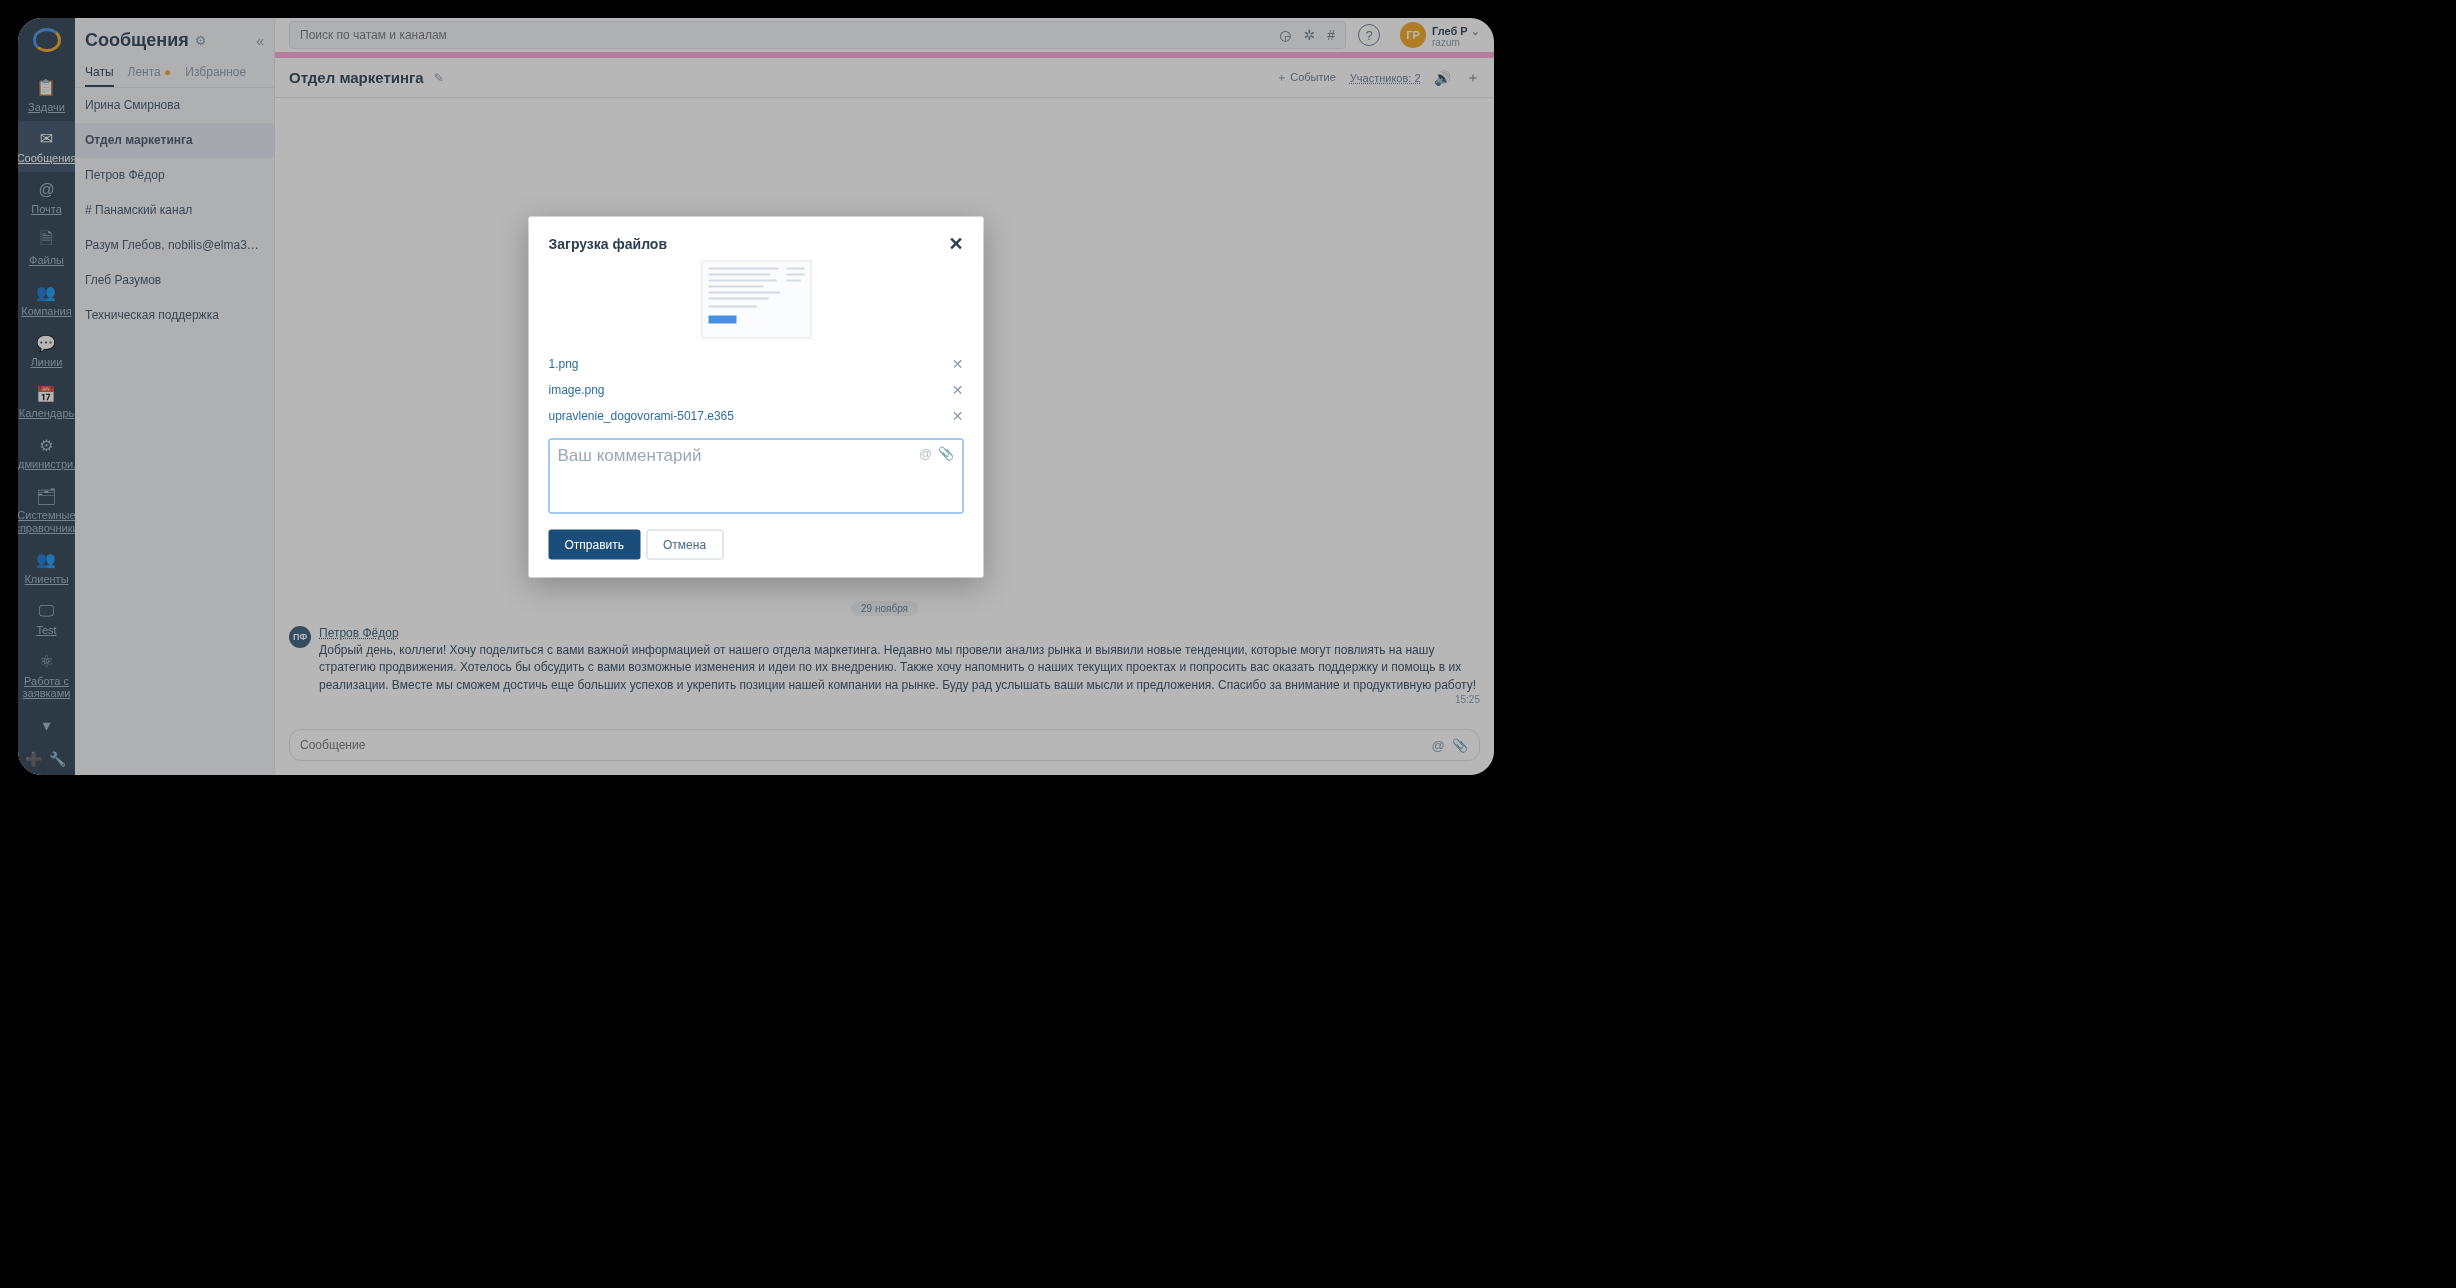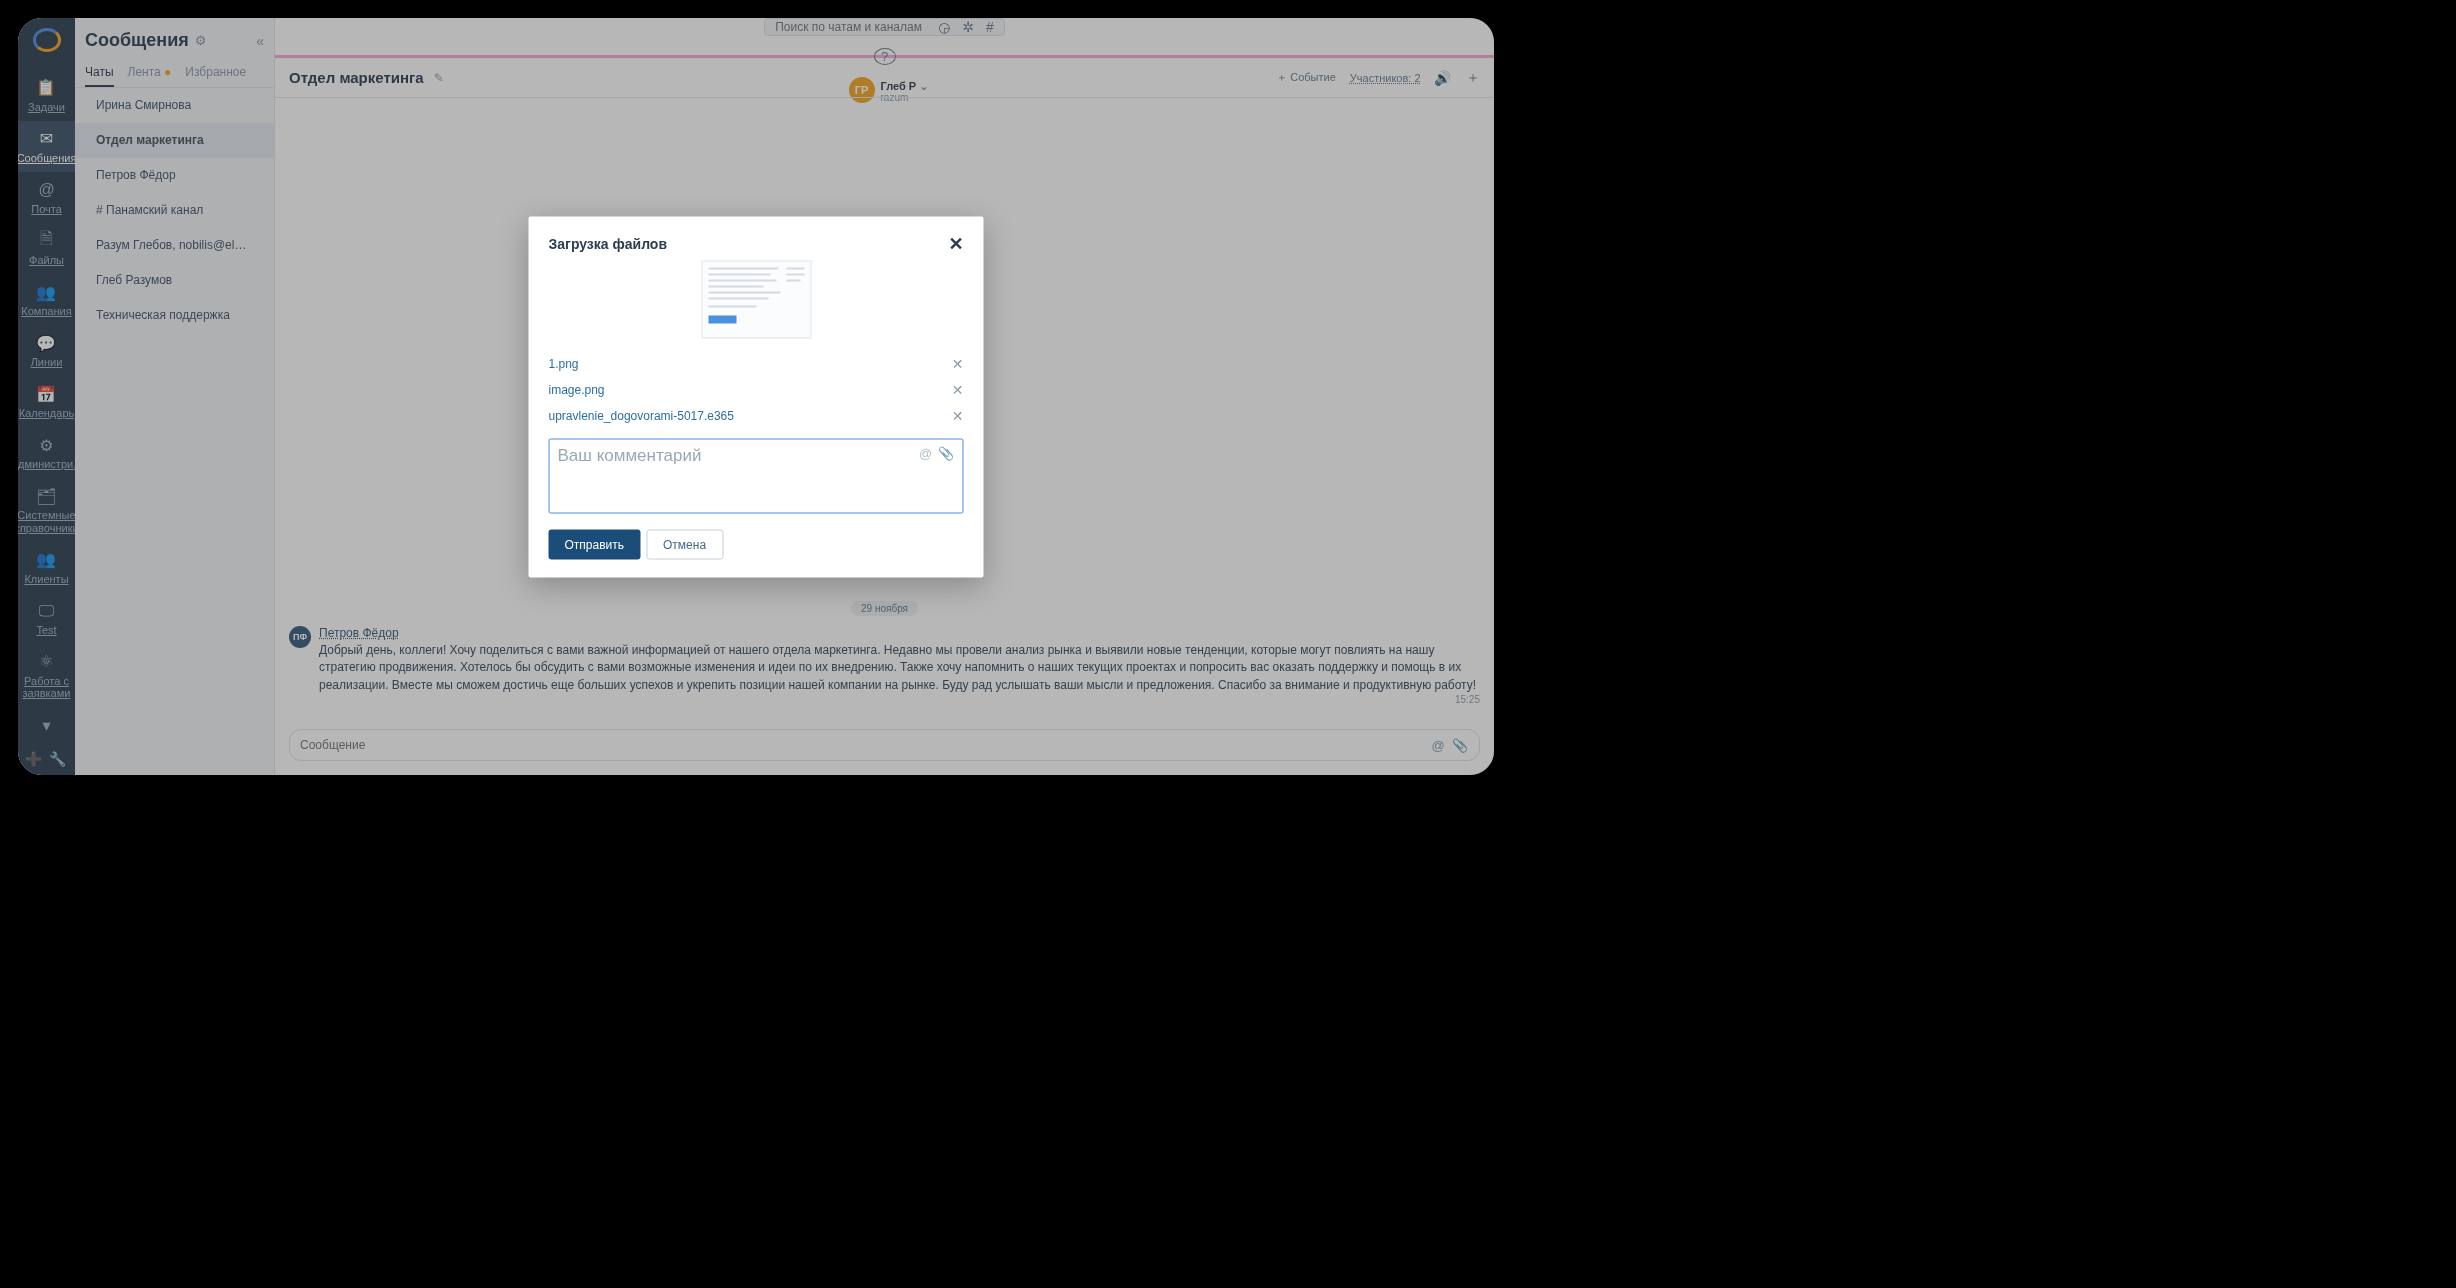--- a/index.html
+++ b/index.html
@@ -88,37 +88,36 @@
       display:flex;align-items:center;gap:6px;
     }
     .chat-list-header h2 { font-size:18px; font-weight:600; color:#2c3e50; }
     .chat-list-header .gear { color:#8a9aaa;font-size:13px; }
     .chat-list-header .collapse { margin-left:auto;color:#8a9aaa;font-size:14px;cursor:pointer; }
     .chat-tabs { display:flex;gap:14px;padding:8px 10px 0;font-size:12px;border-bottom:1px solid #e1e5ea; }
     .chat-tab { color:#8a9aaa;padding-bottom:6px;cursor:pointer; }
     .chat-tab.active { color:#2c3e50;border-bottom:2px solid #2c3e50;font-weight:500; }
     .chat-tab .dot { color:#f5a623; }
     .chat-entries { flex:1; }
-    .chat-entry { padding:10px 21px;font-size:12px;color:#425466;cursor:pointer;border-bottom:1px solid transparent;white-space:nowrap;overflow:hidden;text-overflow:ellipsis; }
+    .chat-entry { padding:10px 10px;font-size:12px;color:#425466;cursor:pointer;border-bottom:1px solid transparent;white-space:nowrap;overflow:hidden;text-overflow:ellipsis; }
     .chat-entry.selected { background:#e4e8ee;font-weight:600; }
 
     
     .main {
       flex:1;
       display:flex;flex-direction:column;
       z-index:1;
       min-width:0;
     }
     .top-bar {
       height:40px;
       display:flex;align-items:center;
       padding:0 14px;
       gap:12px;
-      border-bottom:3px solid #f9a8d4;
-      flex-direction:column;
+      border-bottom:6px solid #f9a8d4;
     }
     .search-box {
       flex:1;
       height:28px;
       background:#f3f5f8;
       border:1px solid #dbe1e8;
       border-radius:4px;
       display:flex;align-items:center;
       padding:0 10px;
       gap:8px;

